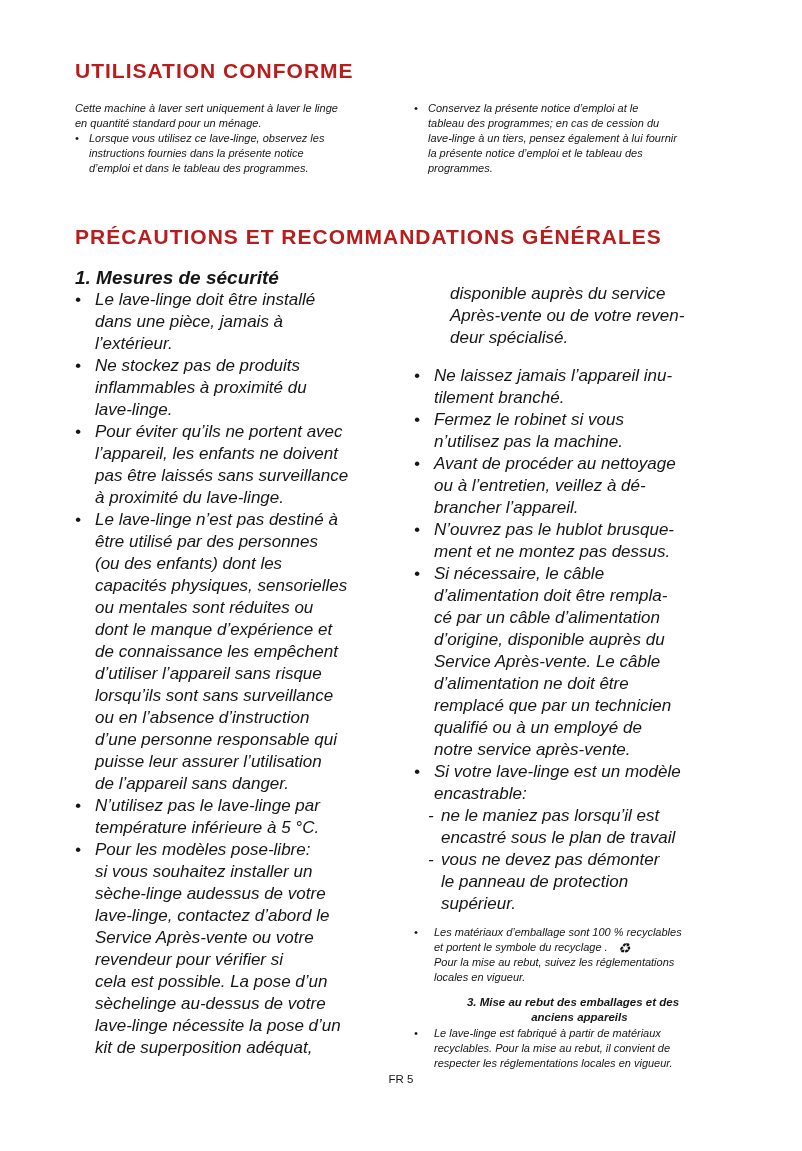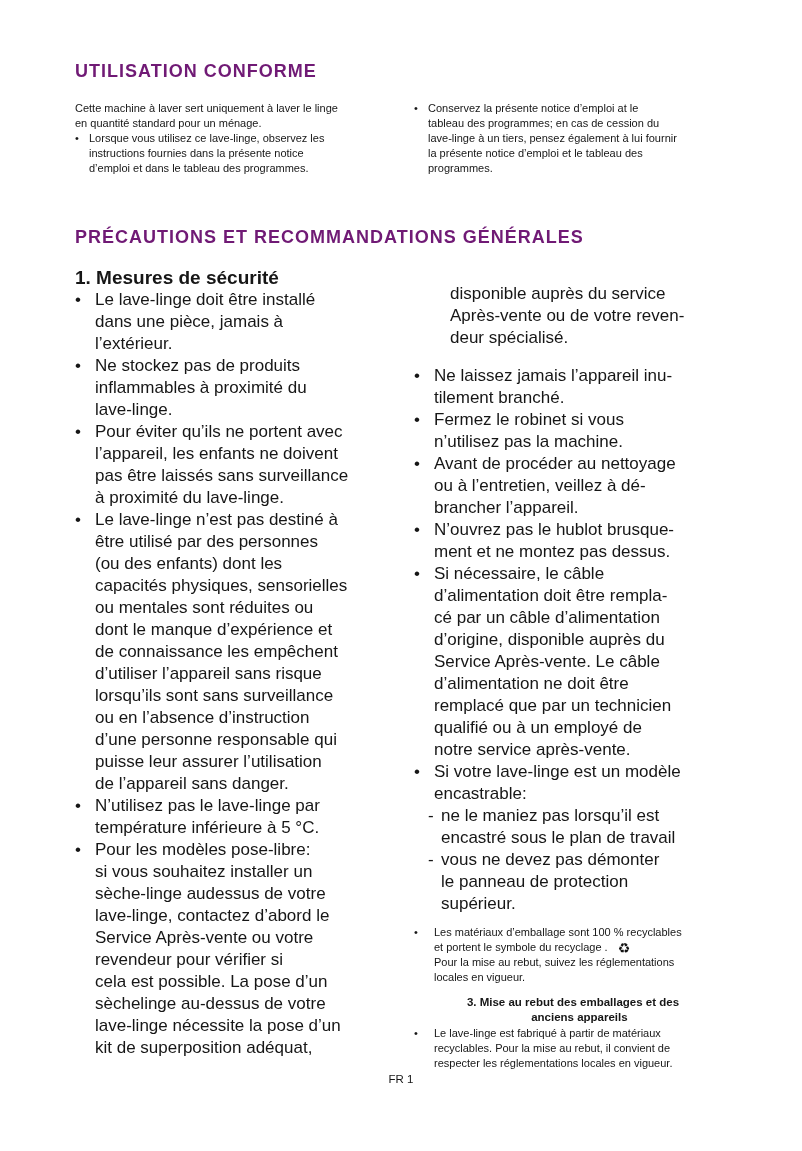--- a/index.html
+++ b/index.html
@@ -7,26 +7,26 @@
     position:relative;
     width:802px; height:1151px;
     box-sizing:border-box;
     padding:58px 70px 0 75px;
     background:#ffffff;
     color:#161616;
     font-family:"Liberation Sans", sans-serif;
     overflow:hidden;
   }
   .h1 {
-    font-size:18px; font-weight:700; letter-spacing:1px;
-    margin:0 0 17px 0; line-height:26px; color:#701a75;
+    font-size:21px; font-weight:700; letter-spacing:1px;
+    margin:0 0 17px 0; line-height:26px; color:#b91c1c;
   }
   .h1.second { margin-top:48px; margin-bottom:17px; }
   .cols { display:flex; gap:21px; align-items:flex-start; }
-  .col { width:318px; box-sizing:border-box; }
+  .col { width:318px; box-sizing:border-box;font-style:italic; }
   
   .small { font-size:11px; line-height:15px; }
   .pre { white-space:pre-line; }
   .prewrap { white-space:pre-wrap;text-align:center; }
   .row { display:flex; align-items:flex-start; }
   .row .m { flex:0 0 20px; }
   .row .t { flex:1 1 auto; white-space:pre-line; }
   .small .row .m { flex:0 0 14px; }
   
   .maincols { font-size:17px; line-height:22px; }
@@ -211,15 +211,15 @@
           <span class="m">•</span>
           <span class="t">Le lave-linge est fabriqué à partir de matériaux
 recyclables. Pour la mise au rebut, il convient de
 respecter les réglementations locales en vigueur.</span>
         </div>
       </div>
     </div>
 
   </div>
 
-  <div class="footer">FR 1</div>
+  <div class="footer">FR 5</div>
 
 </div>
 
 </body></html>

